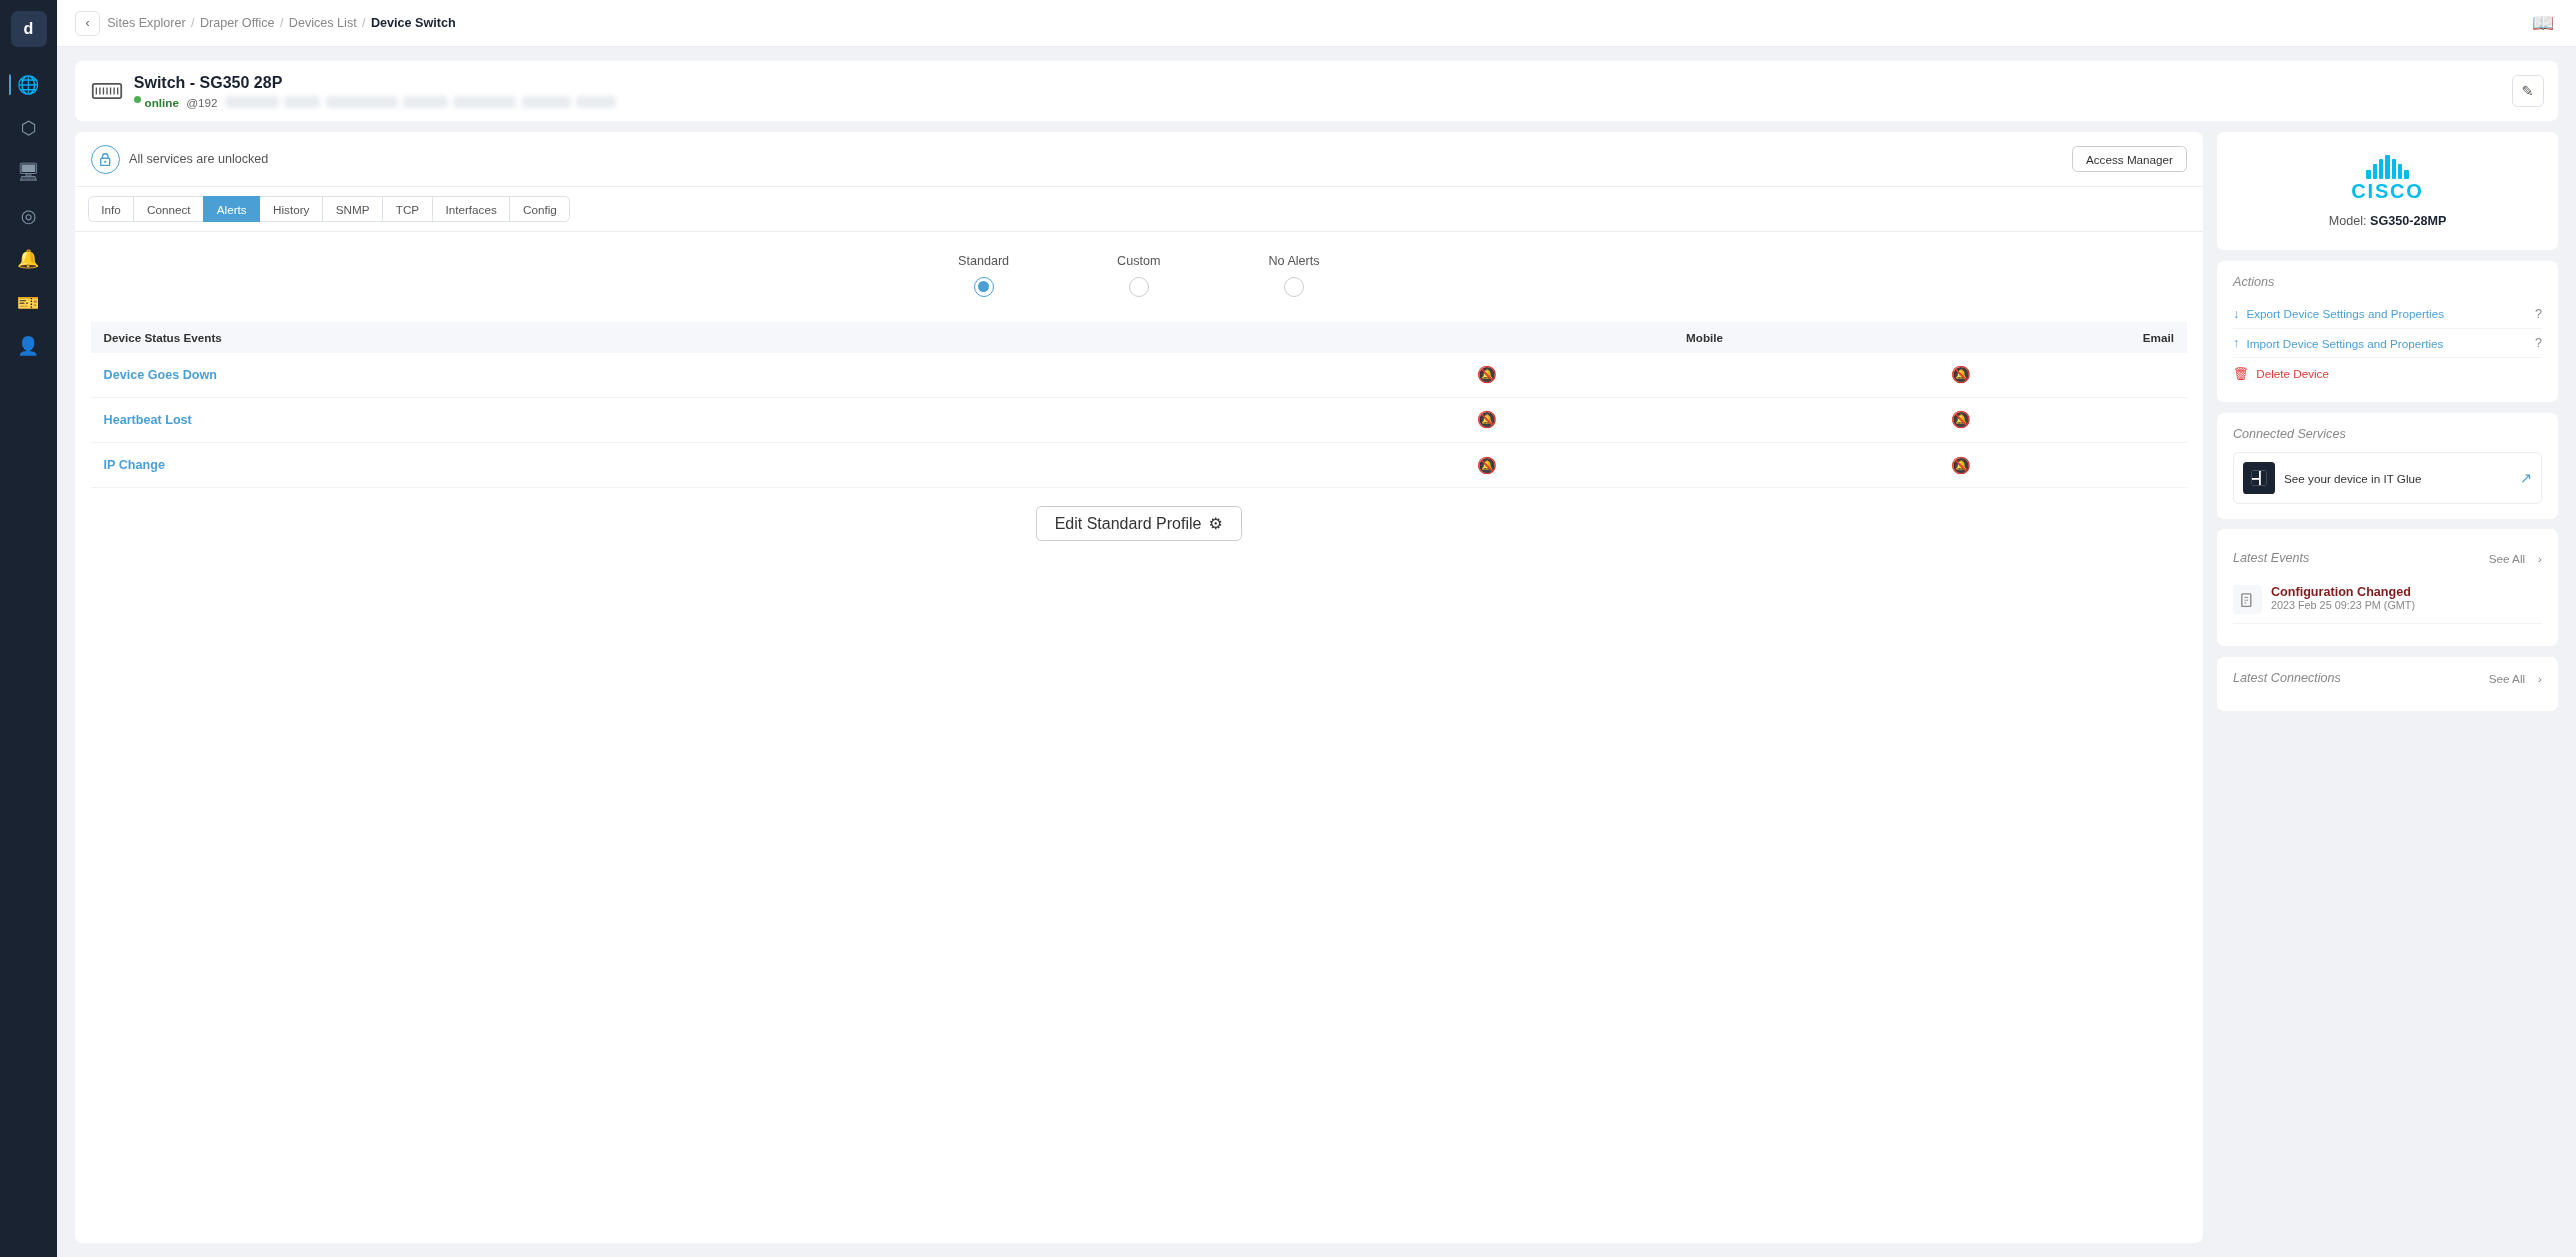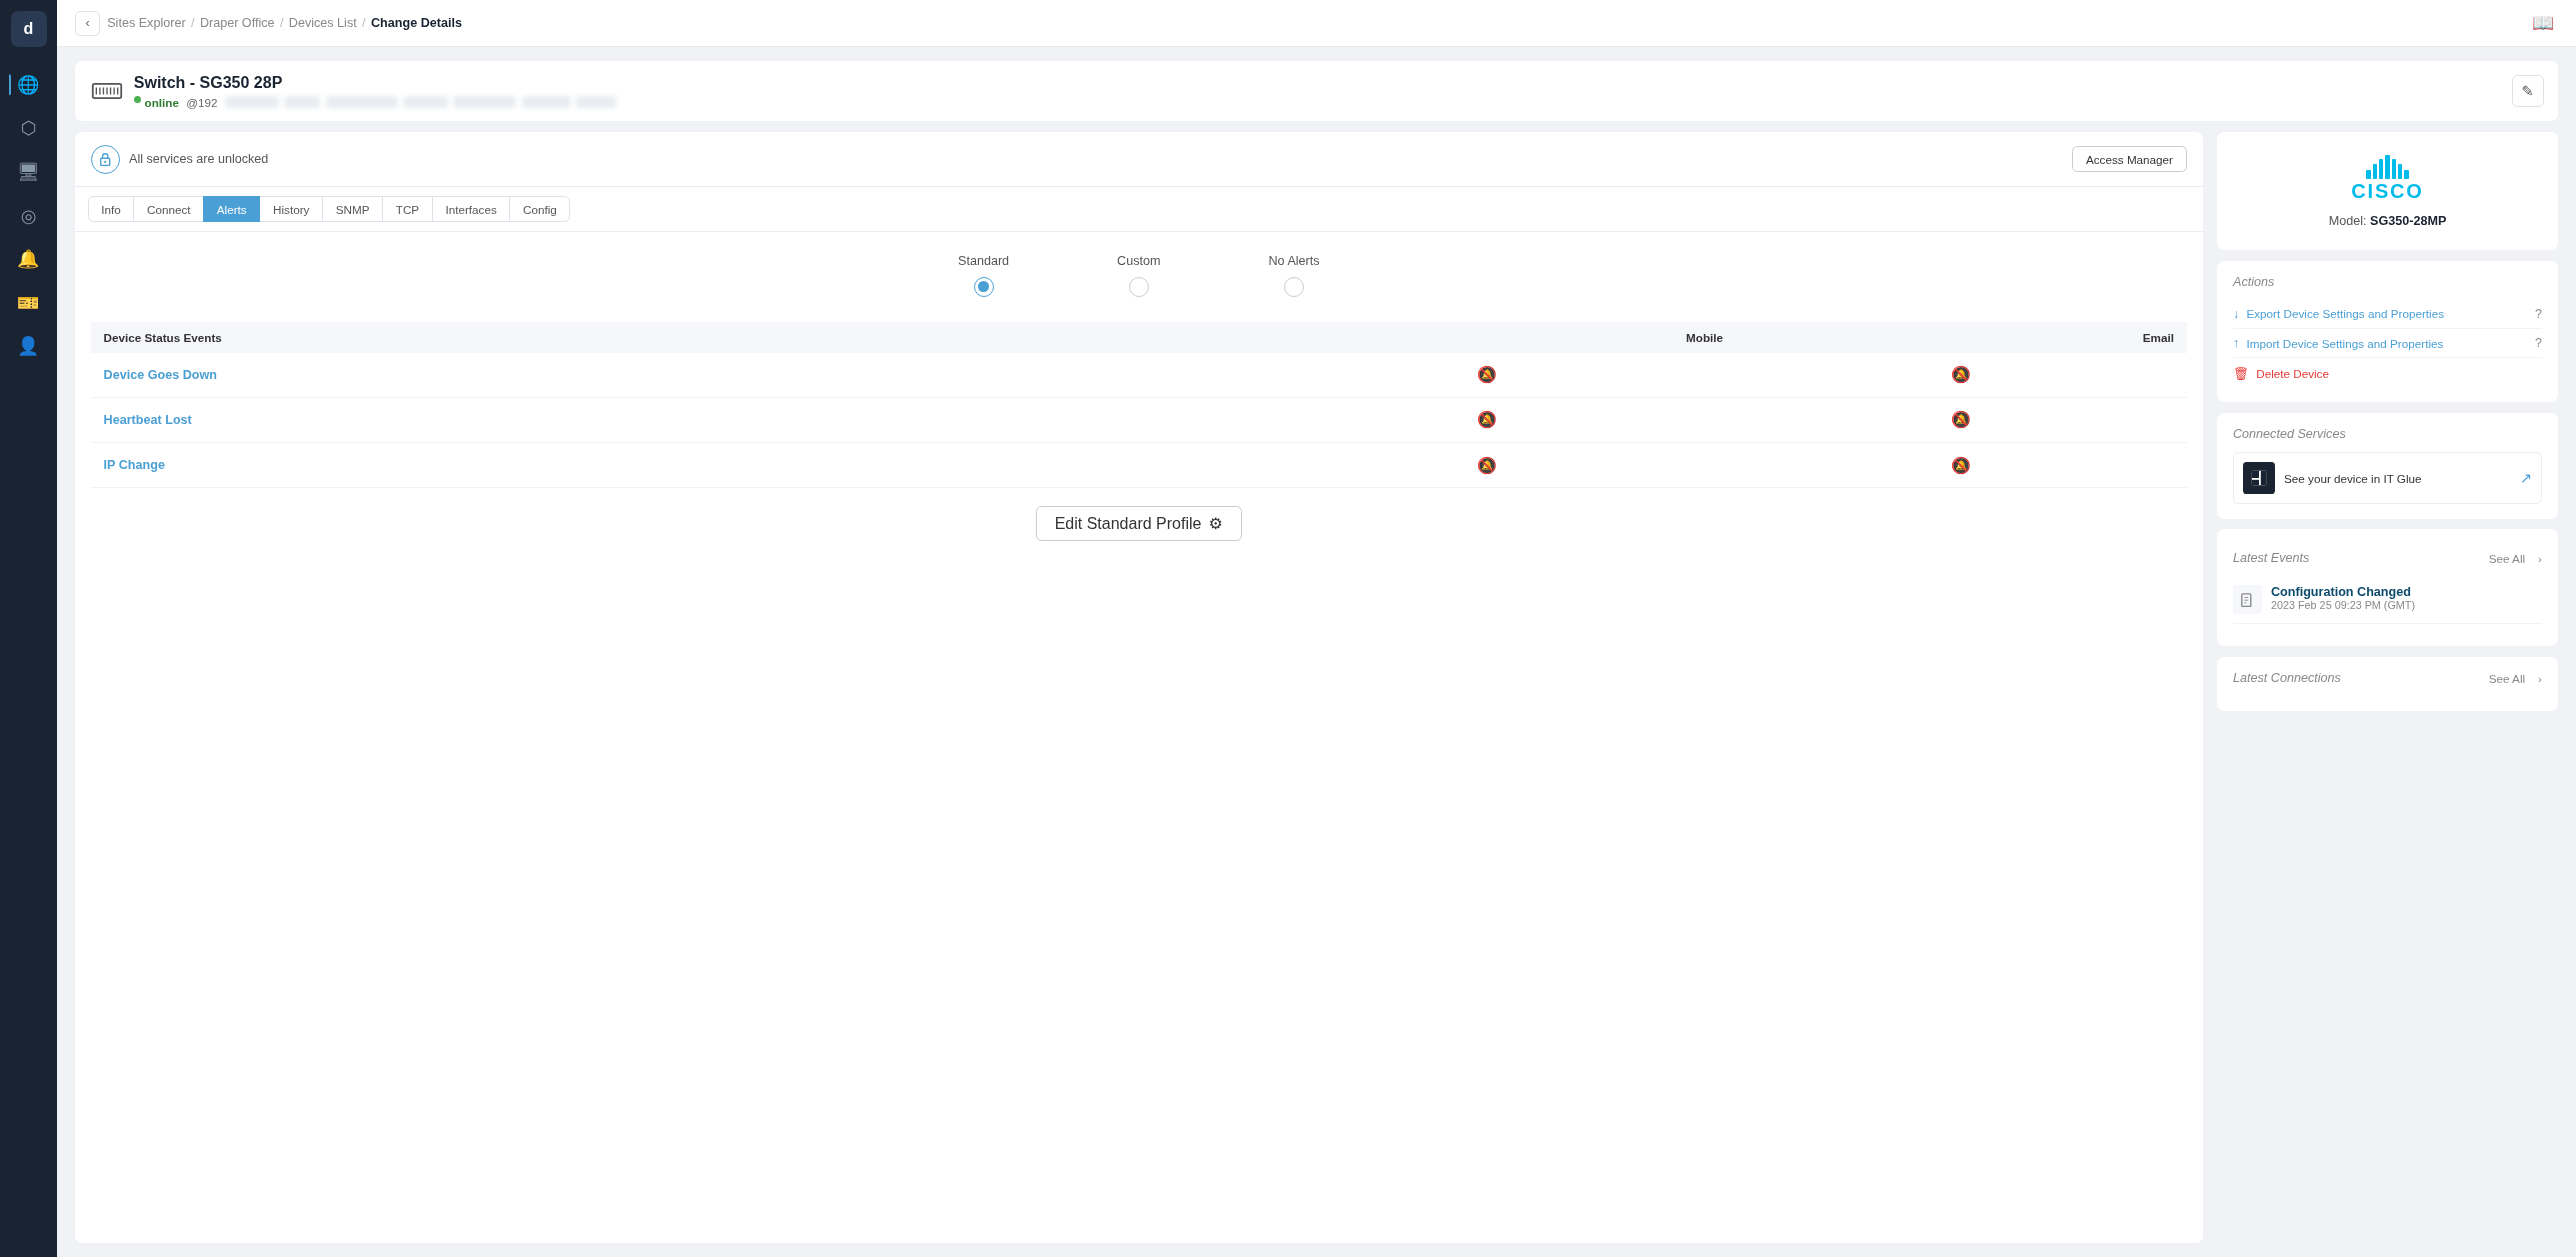--- a/index.html
+++ b/index.html
@@ -515,21 +515,21 @@
       display: flex;
       align-items: center;
       justify-content: center;
       color: #888;
       font-size: 14.4px;
     }
     .event-item-info {}
     .event-item-title {
       font-size: 12.6px;
       font-weight: 600;
-      color: #0c4a6e;
+      color: #7f1d1d;
     }
     .event-item-date {
       font-size: 10.8px;
       color: #888;
     }
 
     
     .latest-connections {
       background: white;
       border-radius: 7.2px;
@@ -577,21 +577,21 @@
     <div class="back-btn">
       <span>‹</span>
     </div>
     <div class="breadcrumb">
       <span>Sites Explorer</span>
       <span class="breadcrumb-sep">/</span>
       <span>Draper Office</span>
       <span class="breadcrumb-sep">/</span>
       <span>Devices List</span>
       <span class="breadcrumb-sep">/</span>
-      <span class="breadcrumb-current">Change Details</span>
+      <span class="breadcrumb-current">Device Switch</span>
     </div>
     <div class="topbar-right">
       <div class="book-icon">📖</div>
     </div>
   </div>
 
   <div class="content">
 
     <div class="device-header">
       <div class="device-icon-wrapper">

